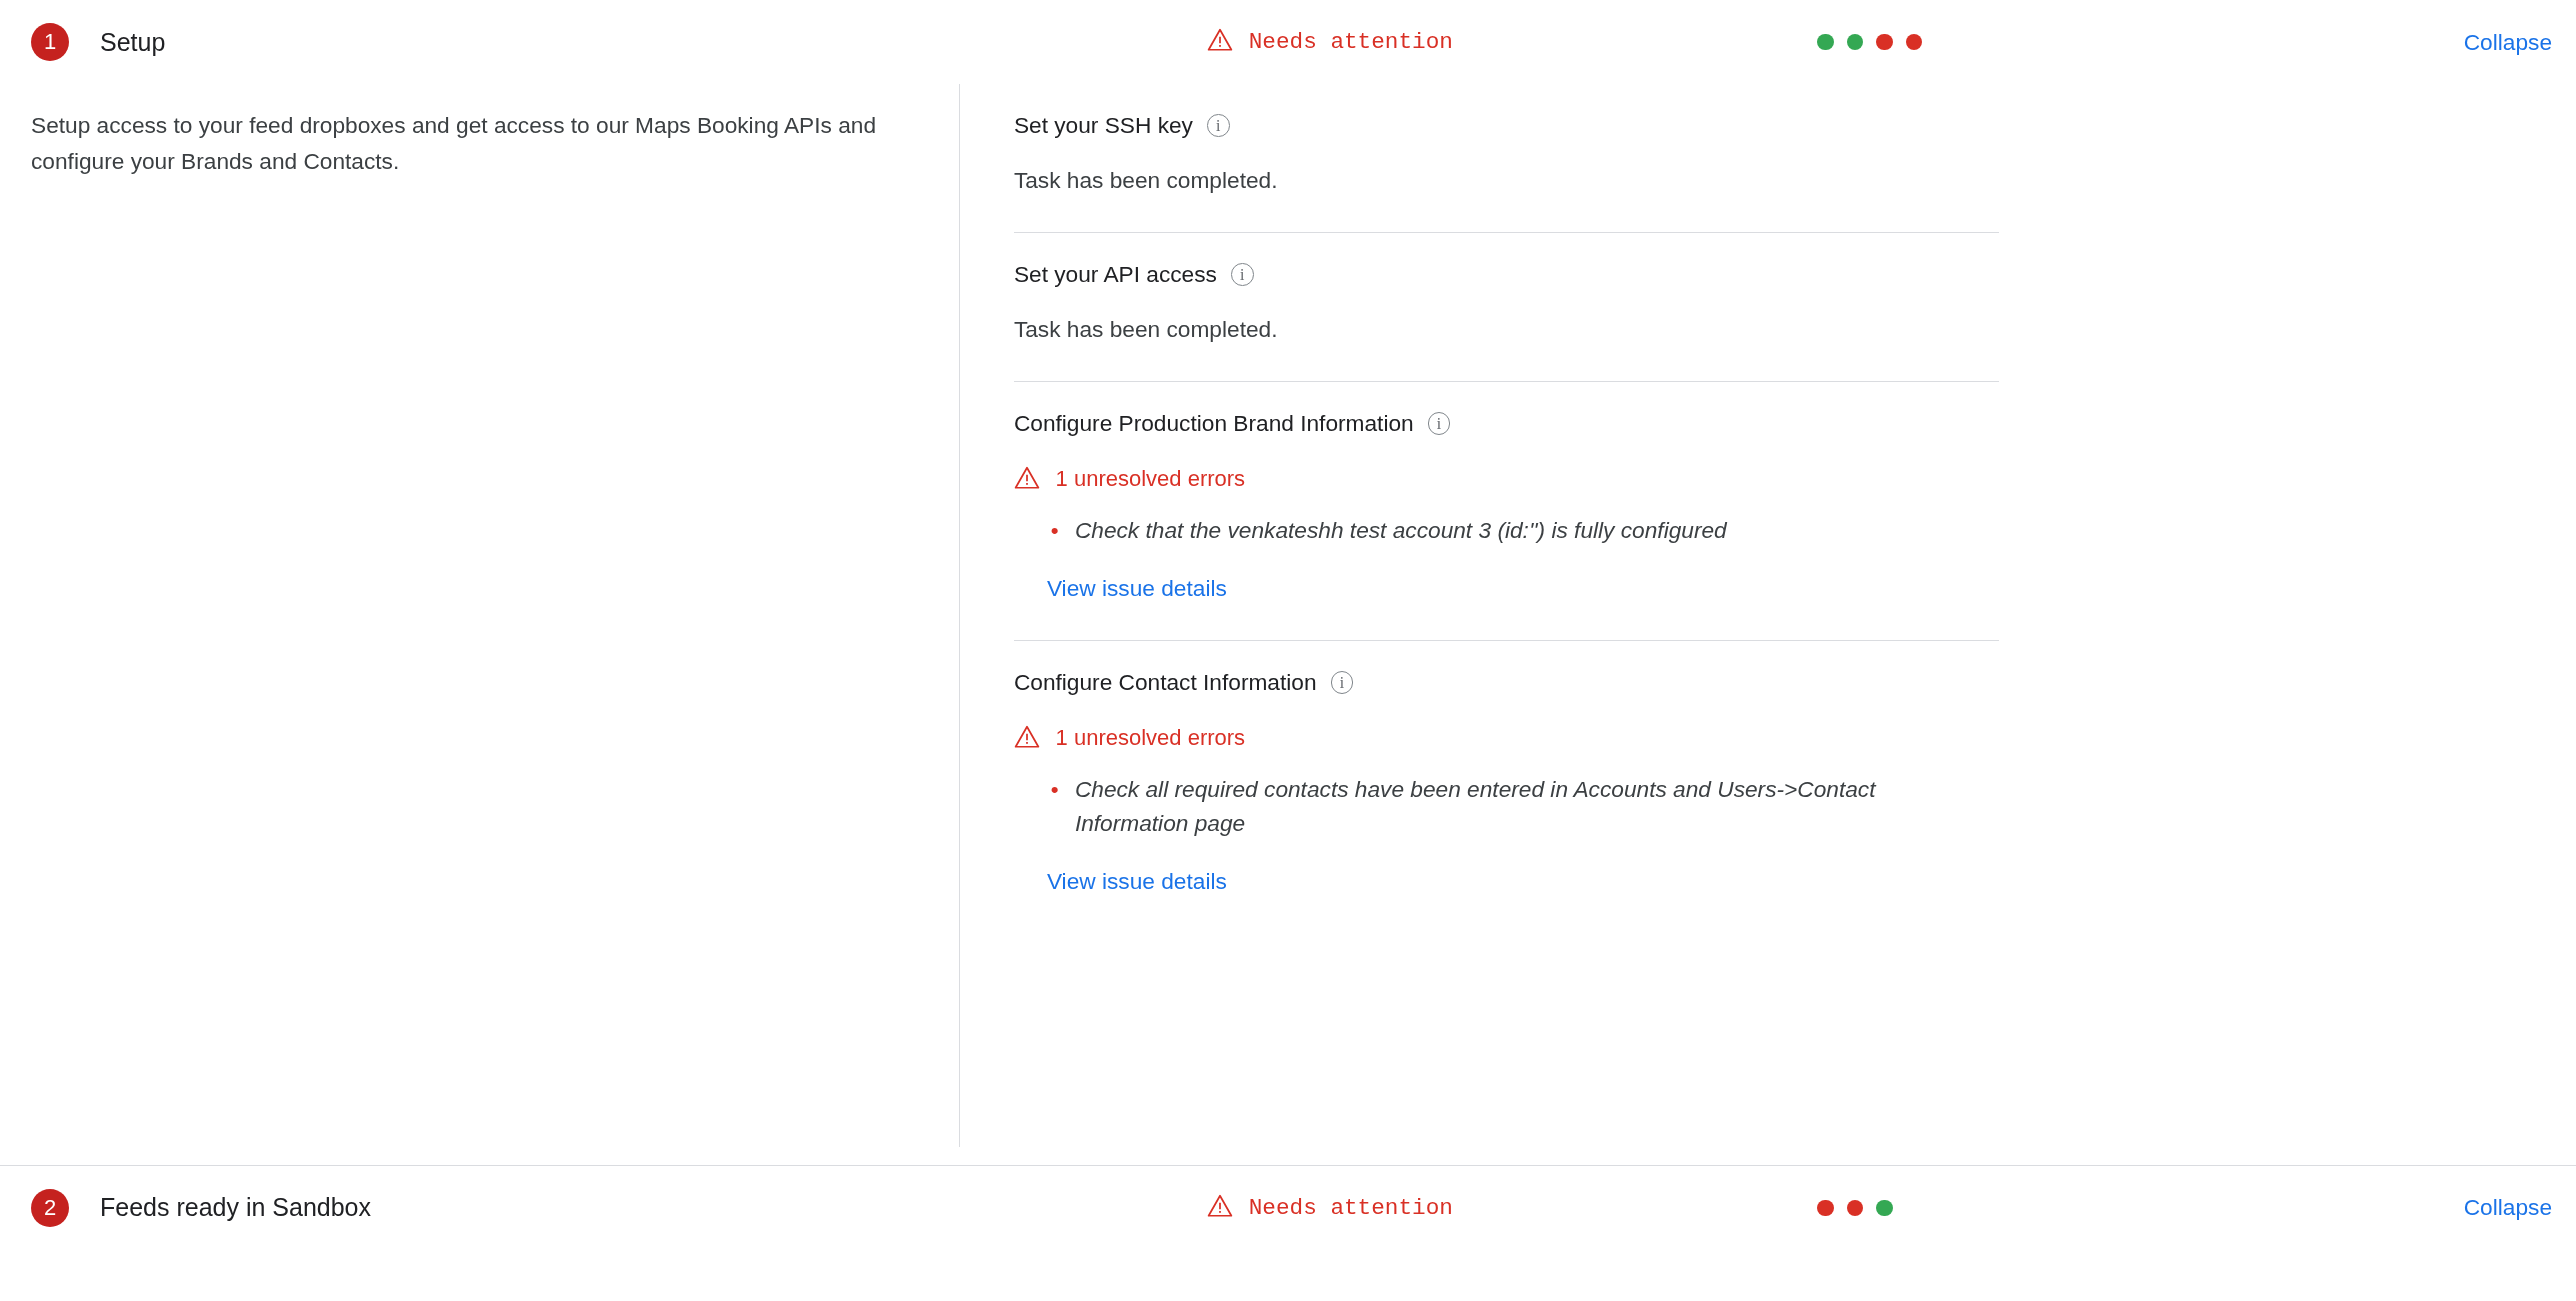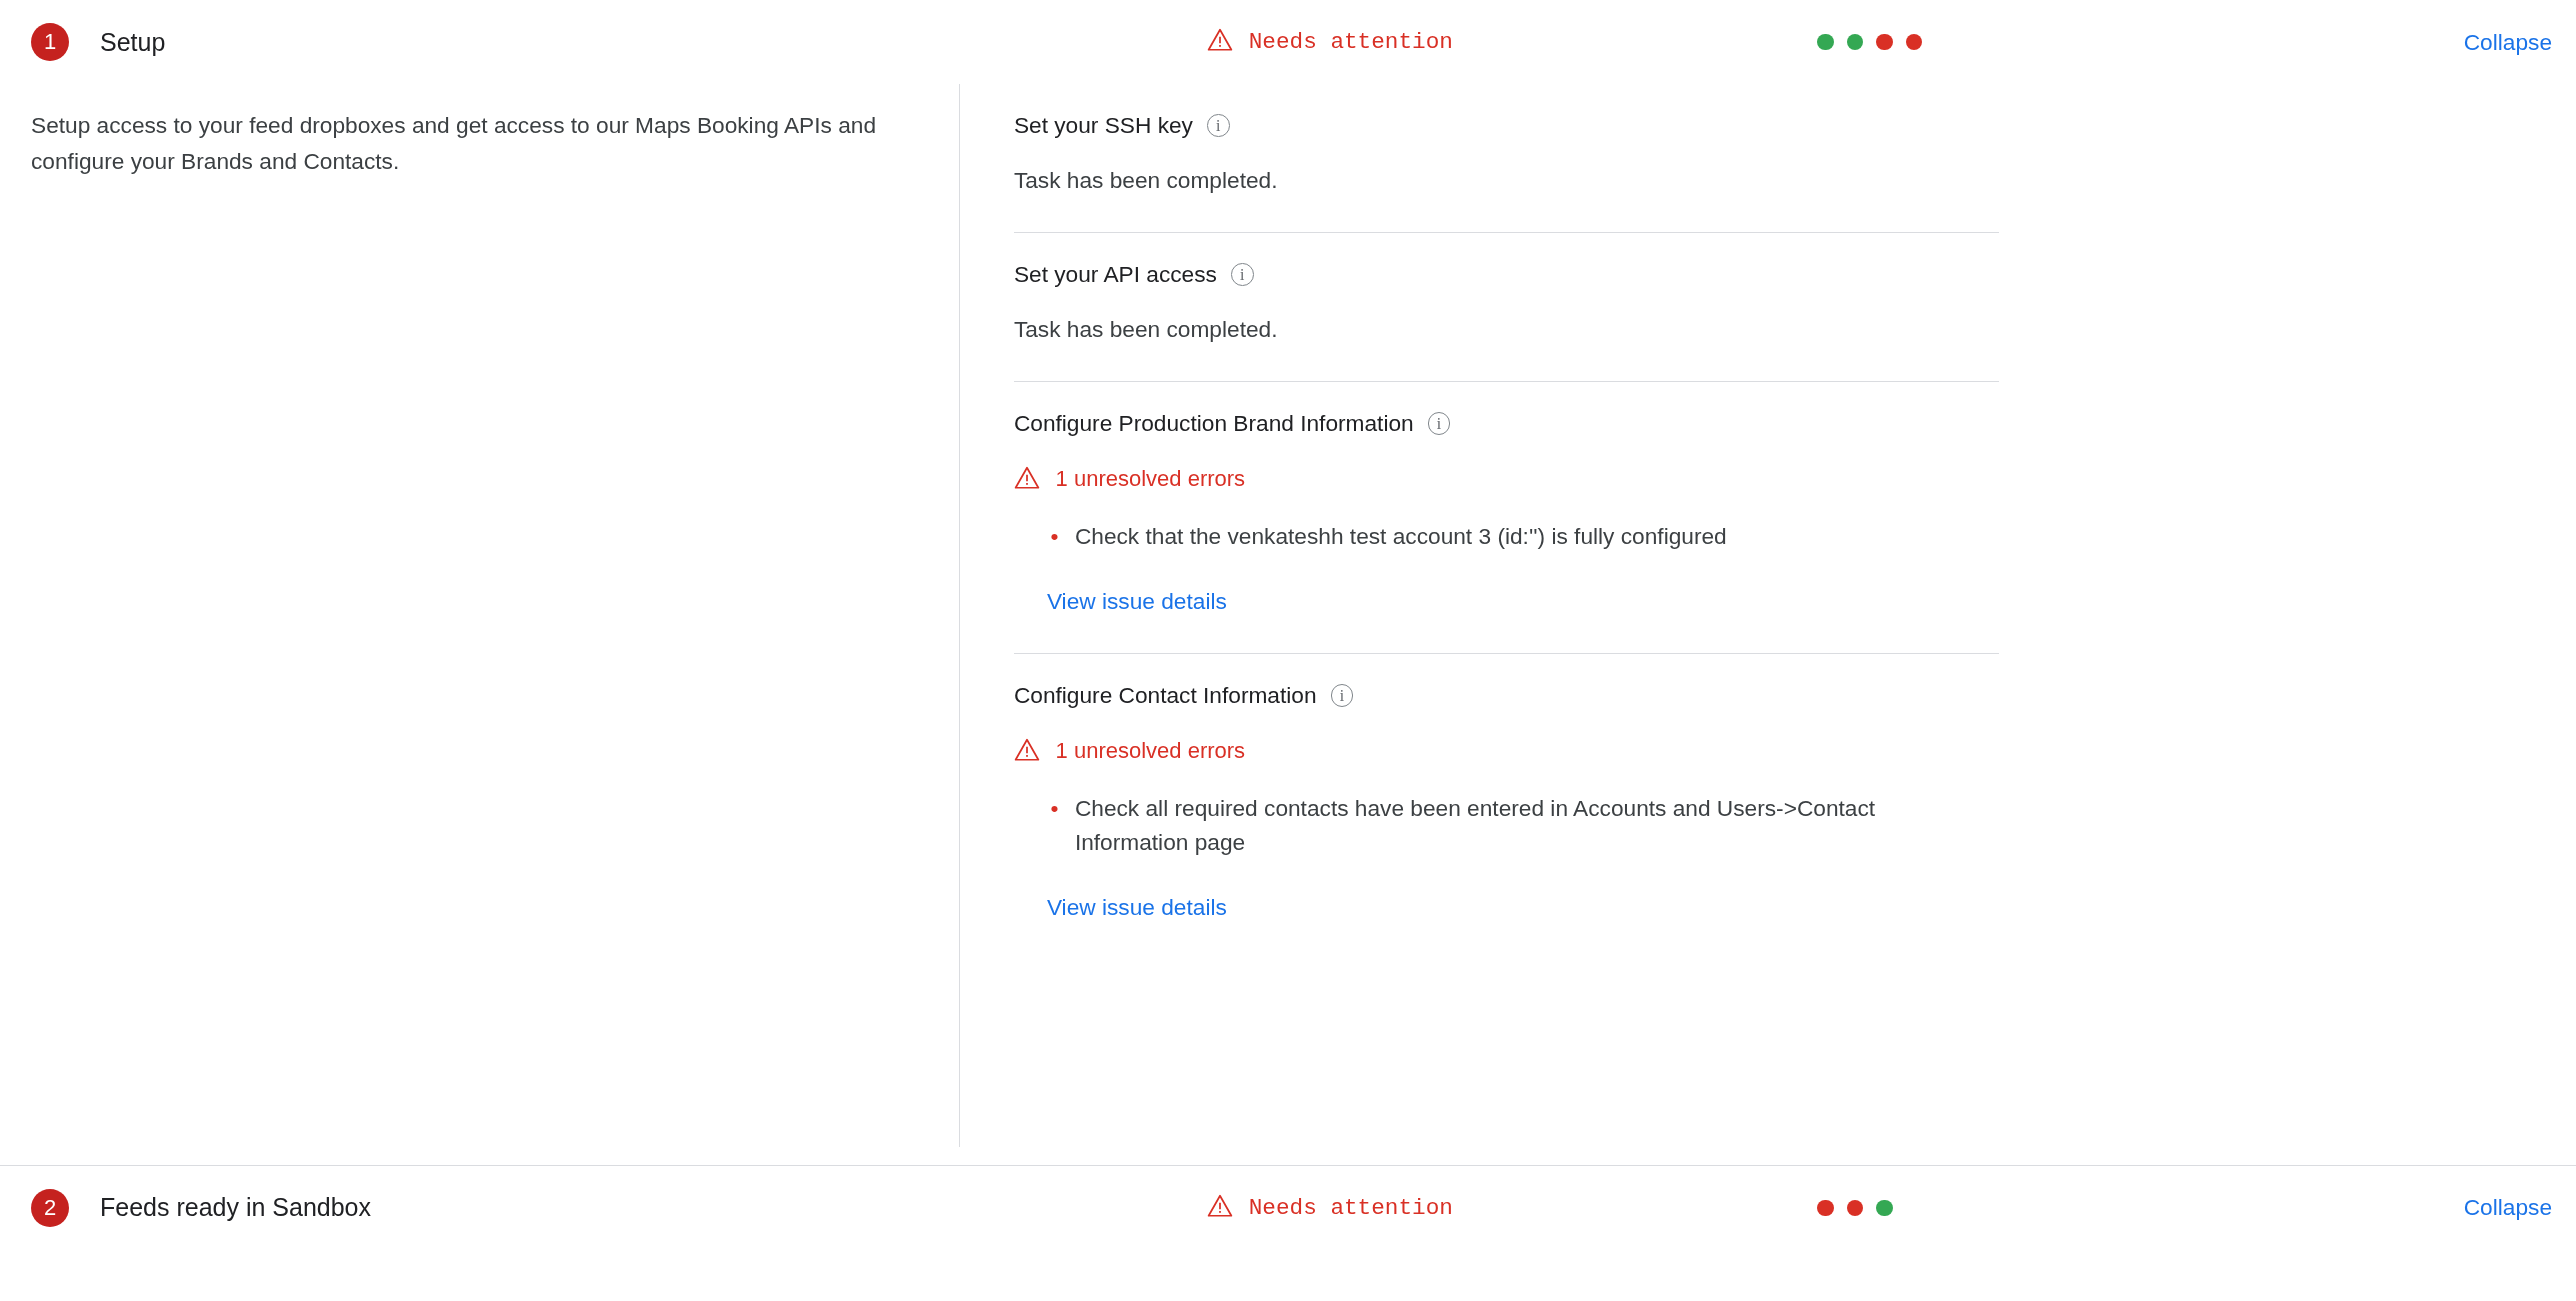--- a/index.html
+++ b/index.html
@@ -164,41 +164,42 @@
     display: flex;
     align-items: center;
     gap: 15.7px;
     margin-top: 28px;
   }
   .error-text {
     font-size: 22px;
     color: #d93025;
   }
   .bullet-list {
-    margin: 25px 0 0 0;
+    margin: 19px 0 0 0;
     padding-left: 61px;
     list-style: none;
+    font-style: italic;
   }
   .bullet-item {
     font-size: 22.7px;
     color: #3c4043;
     line-height: 1.5;
     position: relative;
     max-width: 880px;
   }
   .bullet-item::before {
     content: "•";
     color: #d93025;
     position: absolute;
     left: -24.4px;
     top: 0;
   }
   .issue-link {
     display: inline-block;
-    margin-top: 35px;
+    margin-top: 28px;
     margin-left: 33px;
     font-size: 22.7px;
     color: #1a73e8;
     cursor: pointer;
   }
 
   .warn-icon {
     flex: 0 0 auto;
     display: inline-block;
   }

